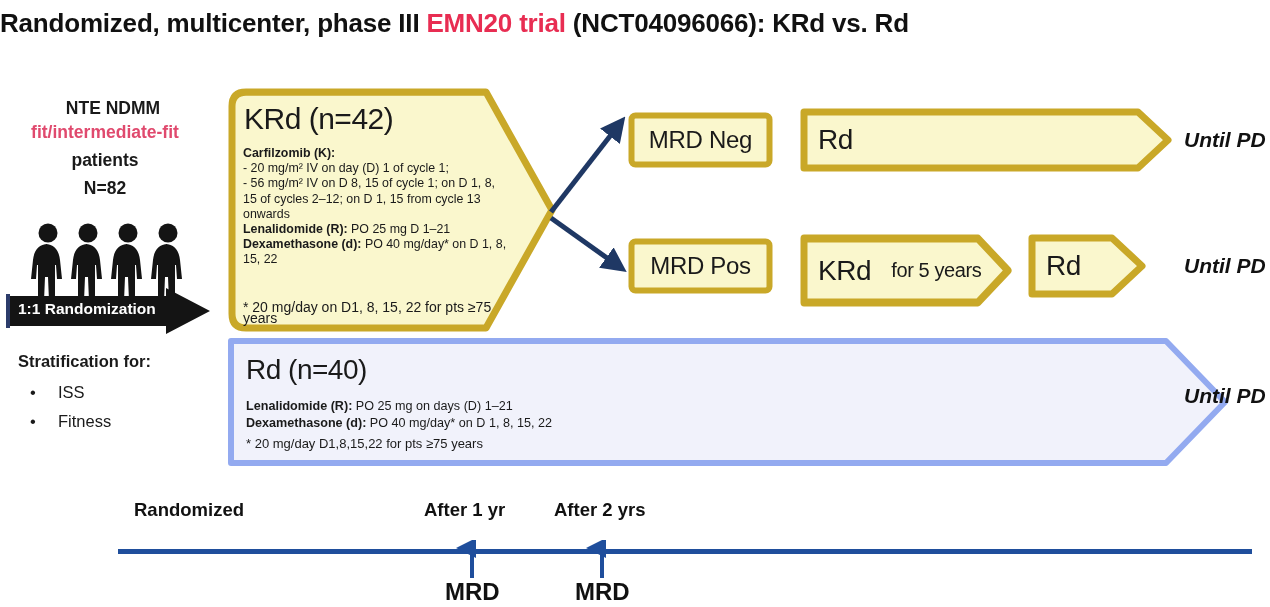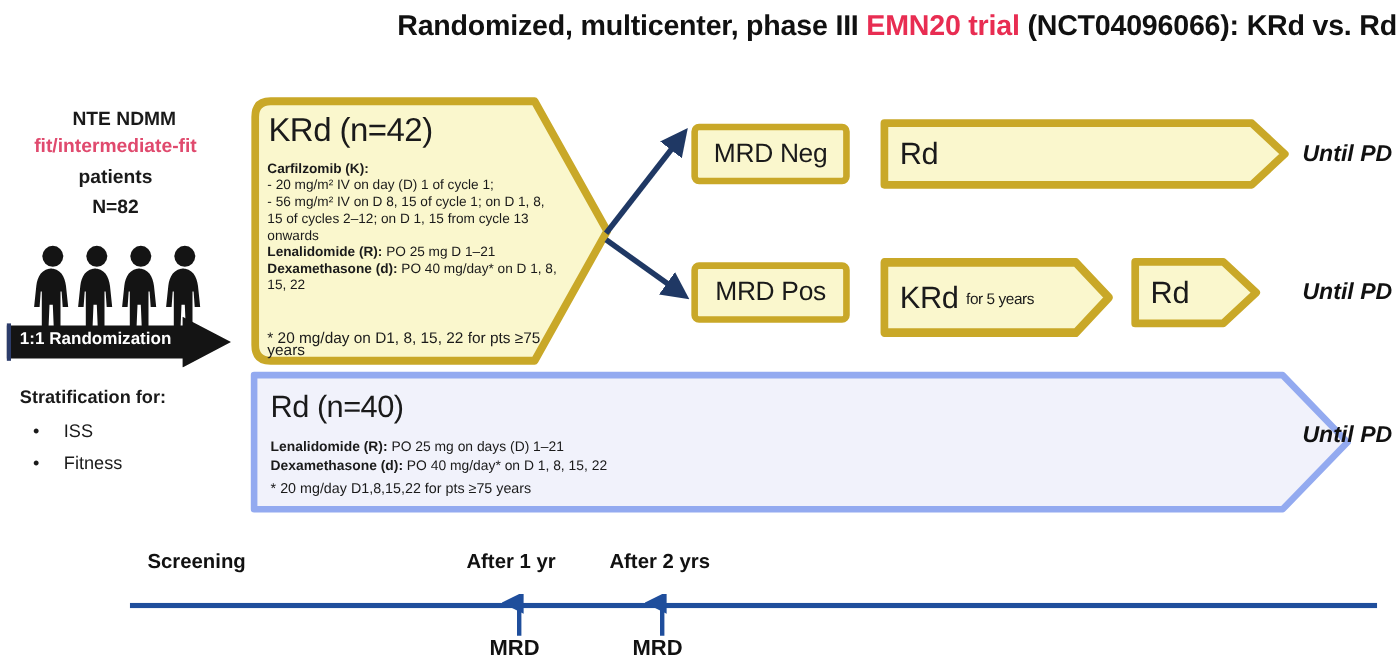--- a/index.html
+++ b/index.html
@@ -8,21 +8,21 @@
     background: #ffffff;
     font-family: "Liberation Sans", sans-serif;
     position: relative;
     overflow: hidden;
   }
   #stage { position: absolute; inset: 0; }
 
   
   .title {
     position: absolute; top: 8px; left: 0; width: 1270px;
-    text-align: right;
+    text-align: left;
     font-size: 26px; font-weight: bold; color: #111;
     letter-spacing: -0.2px;
     white-space: nowrap;
   }
   .title .hl { color: #e82d52; }
 
   
   .pt-line {
     position: absolute; width: 210px; text-align: center;
     font-size: 17.5px; font-weight: bold; color: #1a1a1a;
@@ -107,21 +107,21 @@
   
   #tx-rd-top { left: 800px; top: 108px; width: 372px; height: 64px; }
   #tx-krd-5y { left: 800px; top: 234px; width: 212px; height: 73px; }
   #tx-rd-bot { left: 1028px; top: 234px; width: 118px; height: 64px; }
   .tx .lbl {
     position: absolute; left: 18px; top: 0; height: 100%;
     display: flex; align-items: center;
     font-size: 28px; color: #1a1a1a; letter-spacing: -0.4px;
     white-space: nowrap;
   }
-  .tx .lbl .sub { font-size: 14px; margin-left: 7px; }
+  .tx .lbl .sub { font-size: 20px; margin-left: 20px; }
 
   .untilpd {
     position: absolute;
     font-size: 21px; font-style: italic; font-weight: bold;
     color: #111; white-space: nowrap;
   }
   #untilpd-1 { left: 1184px; top: 128px; }
   #untilpd-2 { left: 1184px; top: 254px; }
   #untilpd-3 { left: 1184px; top: 384px; }
 
@@ -134,21 +134,21 @@
     white-space: nowrap;
   }
   #tl-0 { left: 134px; top: 499px; }
   #tl-1 { left: 424px; top: 499px; }
   #tl-2 { left: 554px; top: 499px; }
 
   #tl-line { position: absolute; left: 118px; top: 540px; width: 1134px; height: 5px; }
   #tl-marks { position: absolute; left: 118px; top: 540px; width: 1134px; height: 45px; }
 
   .tl-mrd {
-    position: absolute; font-size: 20px; font-weight: bold; color: #111;
+    position: absolute; font-size: 24px; font-weight: bold; color: #111;
   }
   #mrd-t-0 { left: 445px; top: 578px; }
   #mrd-t-1 { left: 575px; top: 578px; }
 </style>
 </head>
 <body>
 
 <div id="stage">
 
   <div class="title">
@@ -275,21 +275,21 @@
       <div class="hdr">Rd (n=40)</div>
       <div class="body">
         <b>Lenalidomide (R):</b><span> PO 25 mg on days (D) 1–21</span><br>
         <b>Dexamethasone (d):</b><span> PO 40 mg/day* on D 1, 8, 15, 22</span>
       </div>
       <div class="foot">* 20 mg/day D1,8,15,22 for pts ≥75 years</div>
     </div>
   </div>
   <div class="untilpd" id="untilpd-3">Until PD</div>
 
-  <div class="tl-label" id="tl-0">Screening</div>
+  <div class="tl-label" id="tl-0">Randomized</div>
   <div class="tl-label" id="tl-1">After 1 yr</div>
   <div class="tl-label" id="tl-2">After 2 yrs</div>
 
   <div id="tl-line">
     <svg viewBox="0 0 1134 5" preserveAspectRatio="none">
       <rect x="0" y="0" width="1134" height="5" fill="#1f4e9c"></rect>
     </svg>
   </div>
 
   <div id="tl-marks">

